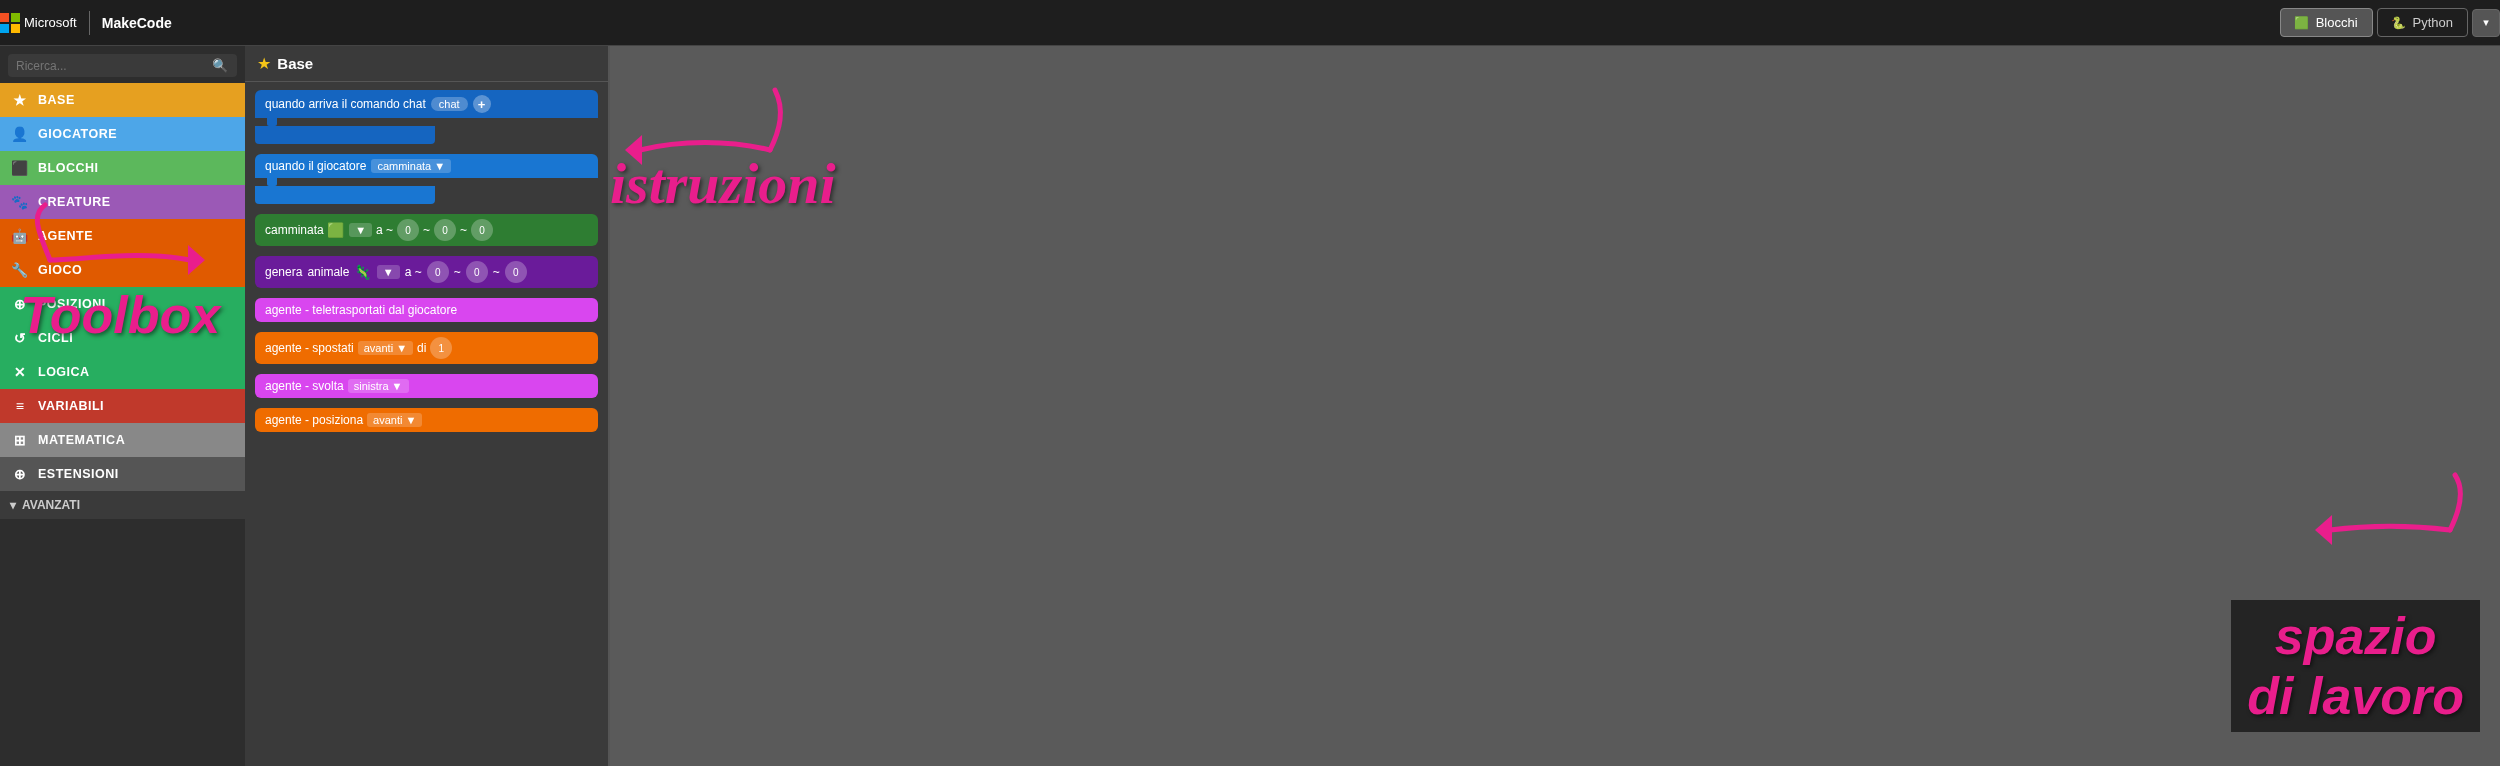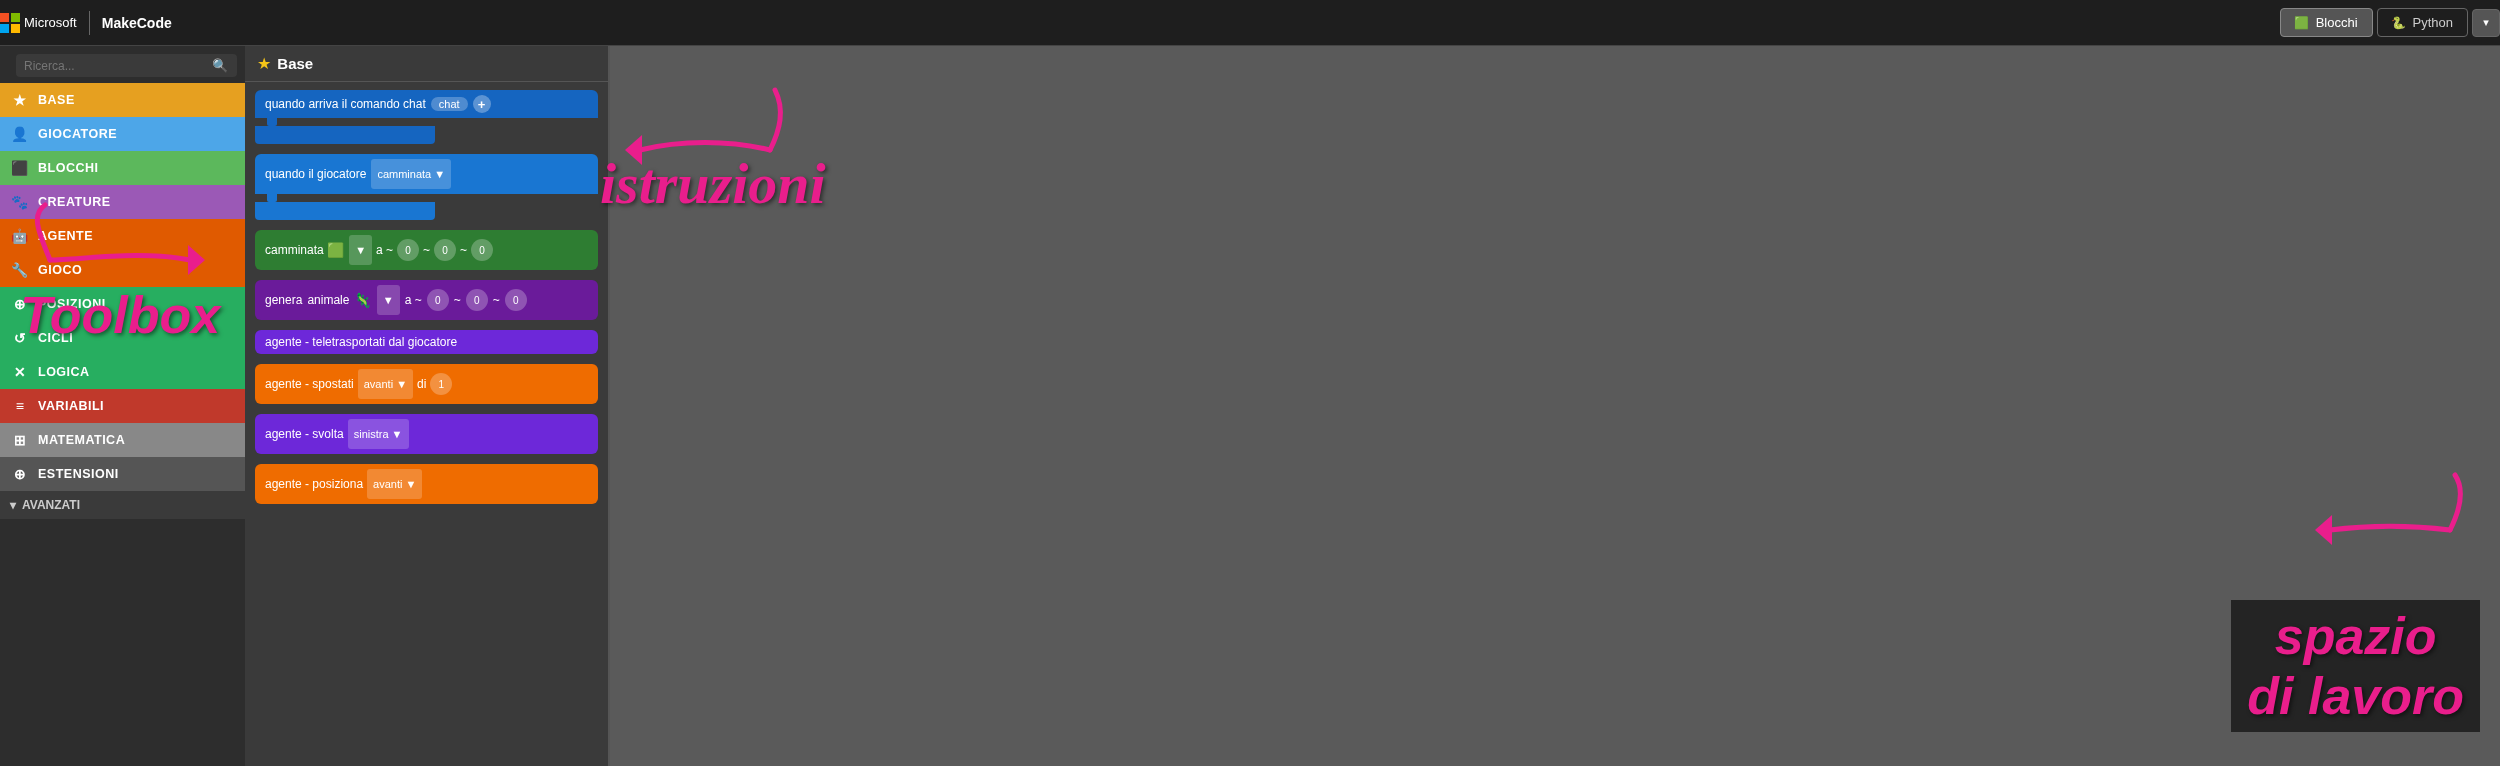--- a/index.html
+++ b/index.html
@@ -101,21 +101,21 @@
 
     
     .sidebar {
       width: 245px;
       min-width: 245px;
       background: #2d2d2d;
       display: flex;
       flex-direction: column;
     }
     .sidebar-header {
-      padding: 8px 8px 6px 16px;
+      padding: 8px 8px 6px 8px;
       background: #2d2d2d;
     }
     .search-box {
       display: flex;
       align-items: center;
       background: #3a3a3a;
       border-radius: 4px;
       padding: 4px 8px;
       gap: 4px;
     }
@@ -224,21 +224,21 @@
       display: flex;
       align-items: center;
       gap: 5px;
       cursor: pointer;
       user-select: none;
     }
     .block-blue { background: #1565c0; }
     .block-blue2 { background: #1976d2; }
     .block-green { background: #2e7d32; }
     .block-purple { background: #6a1b9a; }
-    .block-orange { background: #6d28d9; }
+    .block-orange { background: #d946ef; }
     .block-orange2 { background: #ef6c00; }
     .block-pill {
       background: rgba(255,255,255,0.25);
       border-radius: 10px;
       padding: 1px 8px;
       font-size: 11px;
       color: #fff;
     }
     .block-circle {
       background: rgba(255,255,255,0.25);
@@ -257,21 +257,21 @@
       height: 18px;
       display: flex;
       align-items: center;
       justify-content: center;
       font-size: 13px;
       font-weight: bold;
     }
     .block-dropdown {
       background: rgba(255,255,255,0.2);
       border-radius: 3px;
-      padding: 9px 6px;
+      padding: 1px 6px;
       font-size: 11px;
       display: flex;
       align-items: center;
       gap: 2px;
     }
 
     
     .stack-line {
       width: 10px;
       height: 8px;
@@ -512,21 +512,21 @@
 
 <div style="position:absolute; left:600px; top:60px; pointer-events:none; z-index:100;">
   <svg width="200" height="130" viewBox="0 0 200 130">
 
     <path d="M 170 90 C 130 80, 80 80, 40 90" stroke="#e91e8c" stroke-width="5" fill="none" stroke-linecap="round"></path>
 
     <polygon points="42,75 25,90 42,105" fill="#e91e8c"></polygon>
 
     <path d="M 170 90 C 180 70, 185 50, 175 30" stroke="#e91e8c" stroke-width="5" fill="none" stroke-linecap="round"></path>
   </svg>
-  <div style="position:absolute; top:90px; left:0; color: #e91e8c; font-size: 58px; font-weight: 700; font-style: italic; font-family: 'Georgia', serif; text-shadow: 2px 2px 4px rgba(0,0,0,0.5);">istruzioni</div>
+  <div style="position:absolute; top:90px; left:10px; color: #e91e8c; font-size: 58px; font-weight: 700; font-style: italic; font-family: 'Georgia', serif; text-shadow: 2px 2px 4px rgba(0,0,0,0.5);">istruzioni</div>
 </div>
 
 <div style="position:absolute; right:20px; bottom:34px; pointer-events:none; z-index:100; text-align:center;">
   <svg width="180" height="130" viewBox="0 0 180 130" style="display:block; margin-left:auto;">
 
     <path d="M 150 60 C 110 55, 70 55, 30 60" stroke="#e91e8c" stroke-width="5" fill="none" stroke-linecap="round"></path>
     <polygon points="32,45 15,60 32,75" fill="#e91e8c"></polygon>
     <path d="M 150 60 C 160 40, 165 20, 155 5" stroke="#e91e8c" stroke-width="5" fill="none" stroke-linecap="round"></path>
   </svg>
   <div style="color: #e91e8c; font-size: 52px; font-weight: 900; font-style: italic; font-family: 'Segoe UI', sans-serif; text-shadow: 2px 2px 4px rgba(0,0,0,0.5); background: rgba(0,0,0,0.6); padding: 6px 16px; display:inline-block;">

